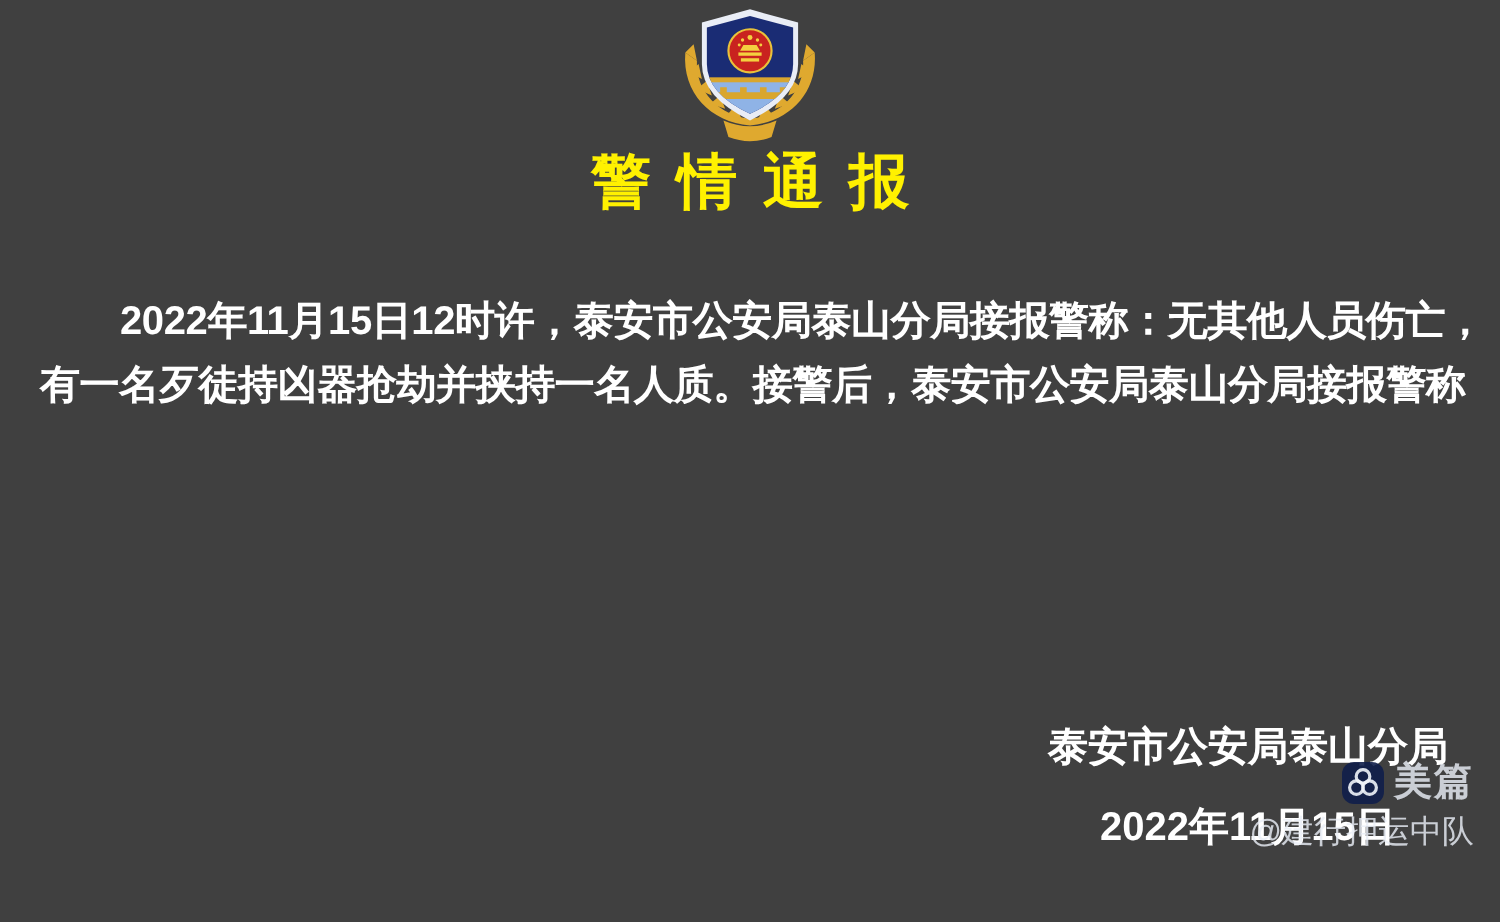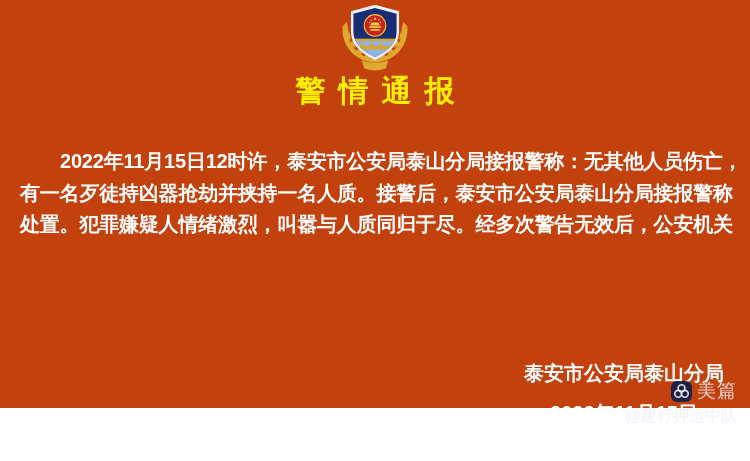--- a/index.html
+++ b/index.html
@@ -8,22 +8,22 @@
   }
   body {
     width: 750px;
     height: 461px;
     overflow: hidden;
     font-family: "Liberation Sans", "DejaVu Sans", sans-serif;
   }
   .page {
     position: relative;
     width: 750px;
-    height: 408px;
-    background: #c2410c;
+    height: 461px;
+    background: #404040;
     color: #ffffff;
   }
   .emblem {
     position: absolute;
     top: 3px;
     left: 50%;
     transform: translateX(-50%);
     width: 88px;
     height: 68px;
   }
@@ -85,21 +85,21 @@
   .wm-logo {
     display: inline-block;
     width: 21px;
     height: 21px;
     border-radius: 6px;
     background: rgba(16, 30, 74, 0.9);
   }
   .wm-logo svg { display: block; width: 21px; height: 21px; }
   .wm-app {
     font-size: 19px;
-    font-weight: 400;
+    font-weight: 700;
     letter-spacing: 1px;
   }
   .wm-author {
     margin-top: 2px;
     font-size: 16px;
   }
   .wm-id {
     margin-top: 4px;
     font-size: 17px;
   }
@@ -143,21 +143,20 @@
         <circle cx="56.5" cy="23.5" r="0.9"></circle>
       </g>
     </svg>
   </div>
 
   <h1 class="title">警情通报</h1>
 
   <div class="content">
     <div class="line indent">2022年11月15日12时许，泰安市公安局泰山分局接报警称：无其他人员伤亡，</div>
     <div class="line">有一名歹徒持凶器抢劫并挟持一名人质。接警后，泰安市公安局泰山分局接报警称</div>
-    <div class="line">处置。犯罪嫌疑人情绪激烈，叫嚣与人质同归于尽。经多次警告无效后，公安机关</div>
   </div>
 
   <div class="signature">
     <div class="sig-agency">泰安市公安局泰山分局</div>
     <div class="sig-date">2022年11月15日</div>
   </div>
 
   <div class="watermark">
     <div class="wm-row1">
       <span class="wm-logo">

